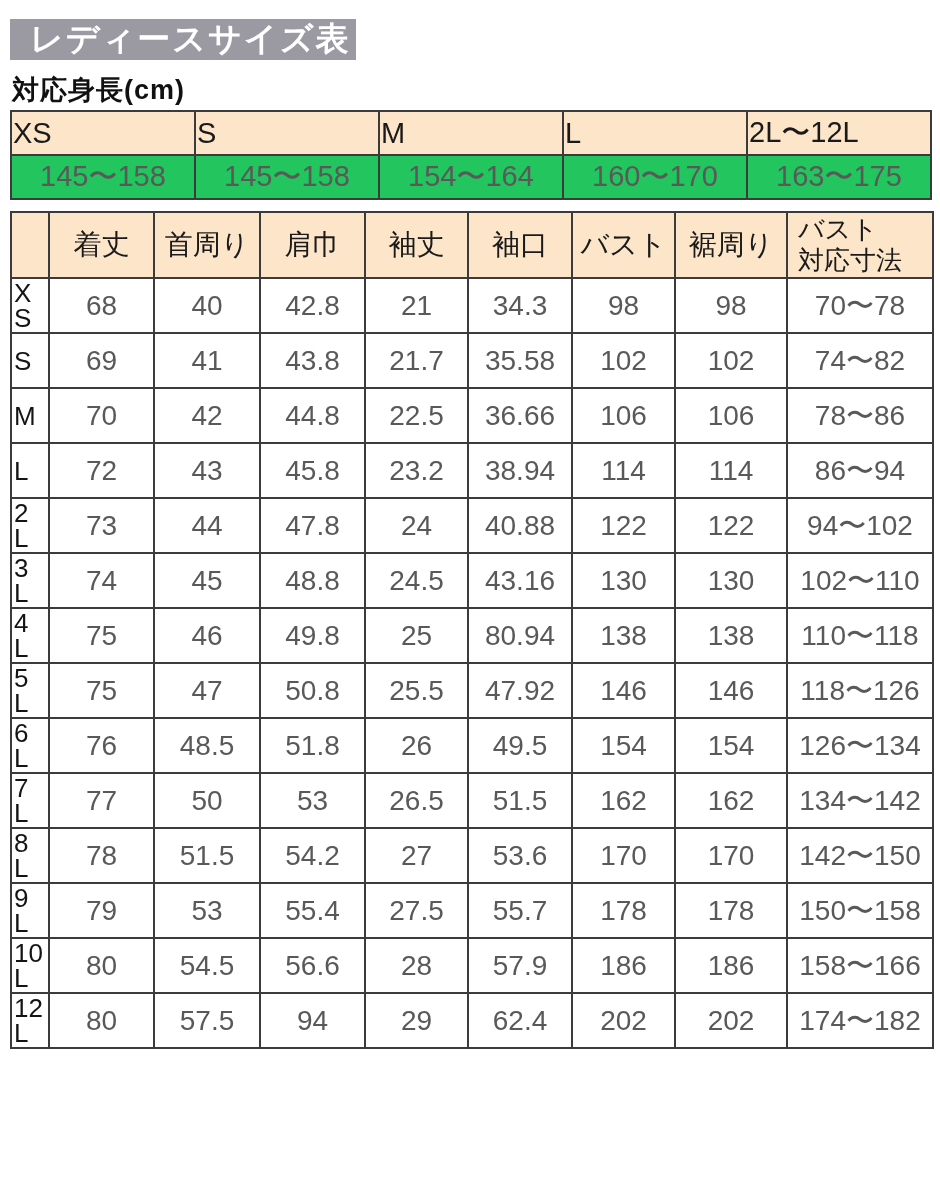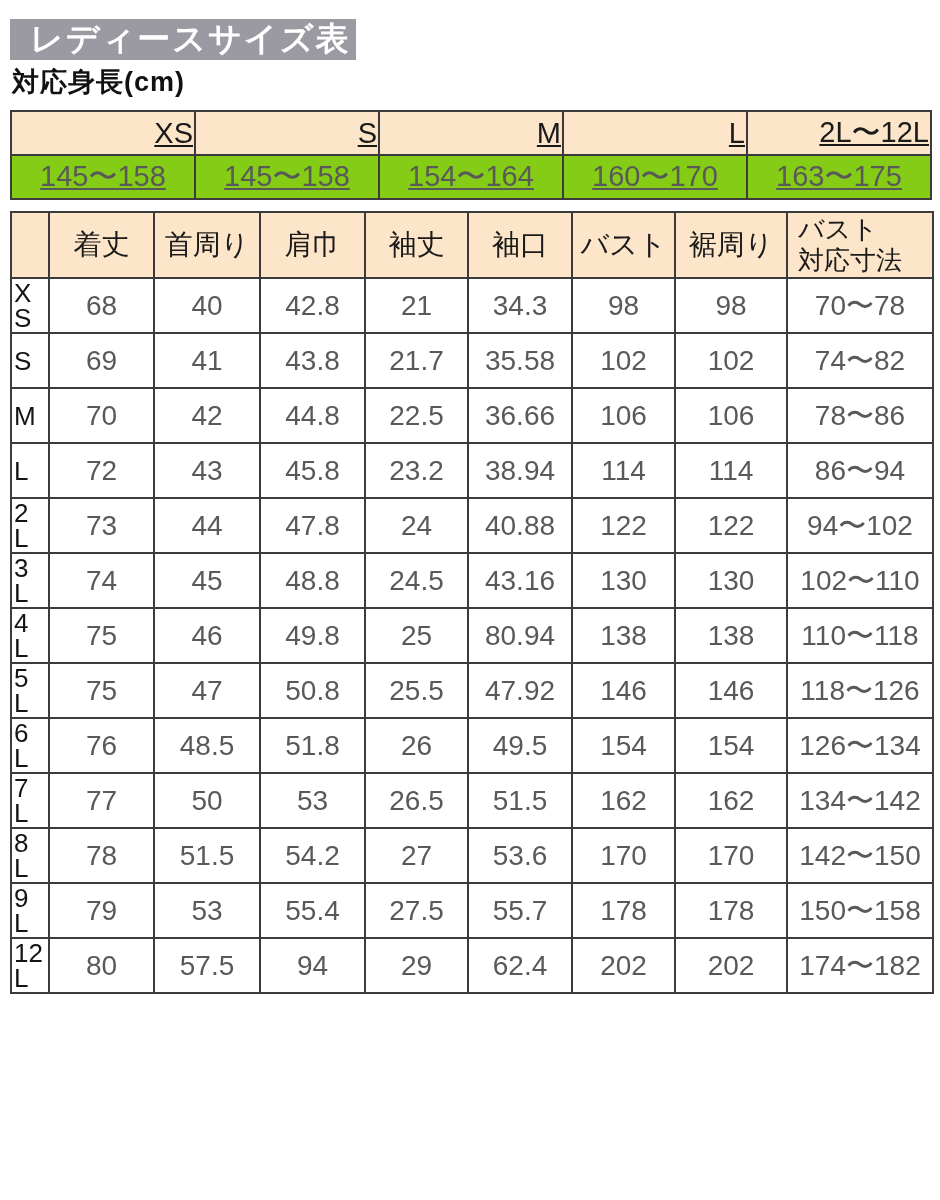--- a/index.html
+++ b/index.html
@@ -11,37 +11,37 @@
   .page{position:relative;width:803px;height:1200px;}
 
   .title-bar{
     position:absolute;left:10px;top:19px;width:346px;height:41px;
     background:#9b99a2;color:#ffffff;
     font-size:33px;font-weight:bold;letter-spacing:2px;
     display:flex;align-items:center;padding-left:20px;box-sizing:border-box;
   }
 
   .height-label{
-    position:absolute;left:12px;top:64px;
+    position:absolute;left:12px;top:72px;
     font-size:27px;font-weight:bold;color:#111111;letter-spacing:1px;
   }
 
   table{border-collapse:collapse;table-layout:fixed;}
   th,td{box-sizing:border-box;}
 
   .height-table{position:absolute;left:10px;top:110px;width:920px;}
   .height-table th{
     background:#fce5c8;border:2px solid #3b3b3b;
     font-size:29px;font-weight:normal;color:#1a1a1a;
-    height:38px;text-align:right;vertical-align:middle;text-decoration:underline;
+    height:38px;text-align:left;vertical-align:middle;
   }
   .height-table td{
-    background:#84cc16;border:2px solid #3b3b3b;
+    background:#22c55e;border:2px solid #3b3b3b;
     font-size:29px;color:#595959;
-    height:44px;text-align:center;vertical-align:middle;text-decoration:underline;
+    height:44px;text-align:center;vertical-align:middle;
   }
 
   .size-table{position:absolute;left:10px;top:211px;width:922px;}
   .size-table th,.size-table td{border:2px solid #3b3b3b;vertical-align:middle;}
   .size-table thead th{
     background:#fce5c8;color:#1a1a1a;font-weight:normal;
     font-size:28px;height:66px;text-align:center;
   }
   .size-table thead th.bust-head{
     white-space:pre-line;text-align:left;padding-left:10px;
@@ -256,20 +256,32 @@
           <td>79</td>
           <td>53</td>
           <td>55.4</td>
           <td>27.5</td>
           <td>55.7</td>
           <td>178</td>
           <td>178</td>
           <td>150〜158</td>
         </tr>
         <tr>
+          <th>10
+L</th>
+          <td>80</td>
+          <td>54.5</td>
+          <td>56.6</td>
+          <td>28</td>
+          <td>57.9</td>
+          <td>186</td>
+          <td>186</td>
+          <td>158〜166</td>
+        </tr>
+        <tr>
           <th>12
 L</th>
           <td>80</td>
           <td>57.5</td>
           <td>94</td>
           <td>29</td>
           <td>62.4</td>
           <td>202</td>
           <td>202</td>
           <td>174〜182</td>

